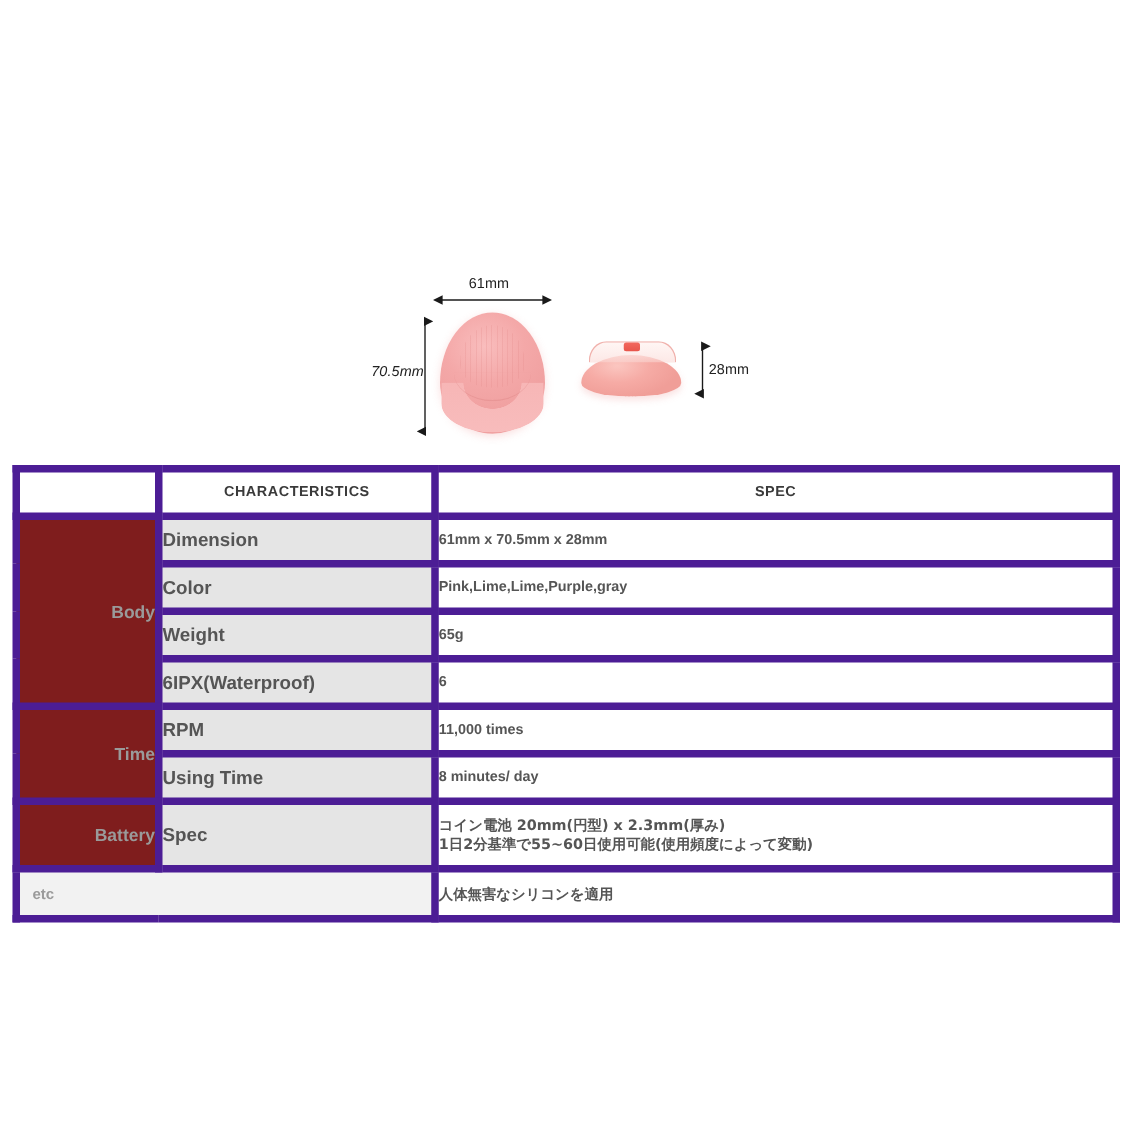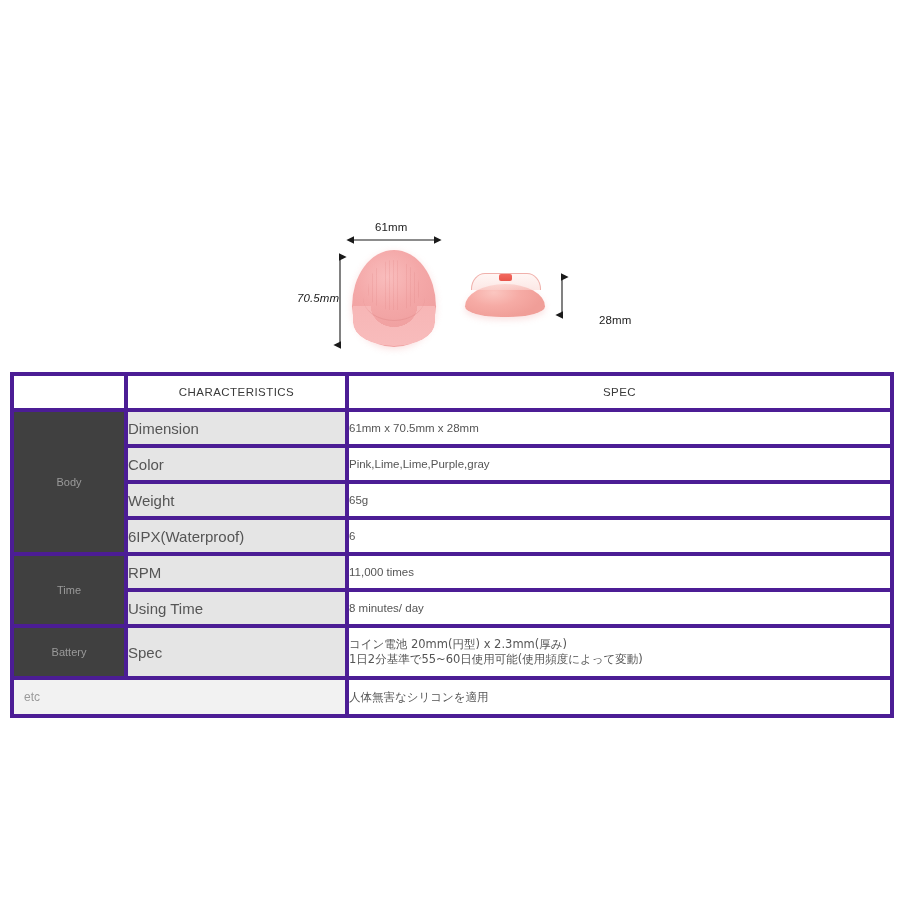--- a/index.html
+++ b/index.html
@@ -29,21 +29,21 @@
     position: absolute;
     font-size: 11.5px;
     color: #222222;
     letter-spacing: 0.1px;
     white-space: nowrap;
     font-family: "Liberation Sans", "DejaVu Sans", sans-serif;
   }
 
   #label-width  { left: 375px; top: 221px; }
   #label-height { left: 297px; top: 292px; font-style: italic; }
-  #label-depth  { left: 599px; top: 290px; margin-top: 24px; }
+  #label-depth  { left: 567px; top: 290px; }
 
   .dim-arrow { position: absolute; }
 
   
   #front-view {
     position: absolute;
     left: 352px;
     top: 250px;
     width: 84px;
     height: 97px;
@@ -157,49 +157,49 @@
     width: 880px;
   }
   table.spec-table {
     width: 880px;
     border-collapse: collapse;
     table-layout: fixed;
     font-size: 11.5px;
   }
   table.spec-table td,
   table.spec-table th {
-    border: 4px solid #4c1d95;
+    border: 6px solid #4c1d95;
     padding: 0;
     vertical-align: middle;
-    font-weight: normal;
+    font-weight: bold;
   }
   col.c-group { width: 114px; }
   col.c-char  { width: 221px; }
   col.c-spec  { width: 545px; }
 
   th.th-blank {
     background: #ffffff;
     height: 32px;
   }
   th.th-head {
     background: #ffffff;
     height: 32px;
     text-align: center;
     font-weight: bold;
     font-size: 11.5px;
     color: #3a3a3a;
     letter-spacing: 0.45px;
   }
 
   td.group-cell {
-    background: #404040;
+    background: #7f1d1d;
     color: #9a9a9a;
-    font-size: 11px;
+    font-size: 14px;
     padding: 0 0 0 10px;
-    text-align: center;
+    text-align: right;
     vertical-align: middle;
   }
   td.char-cell {
     background: #e5e5e5;
     color: #555555;
     font-size: 15px;
     padding: 0 0 0 10px;
     height: 32px;
   }
   td.spec-cell {

